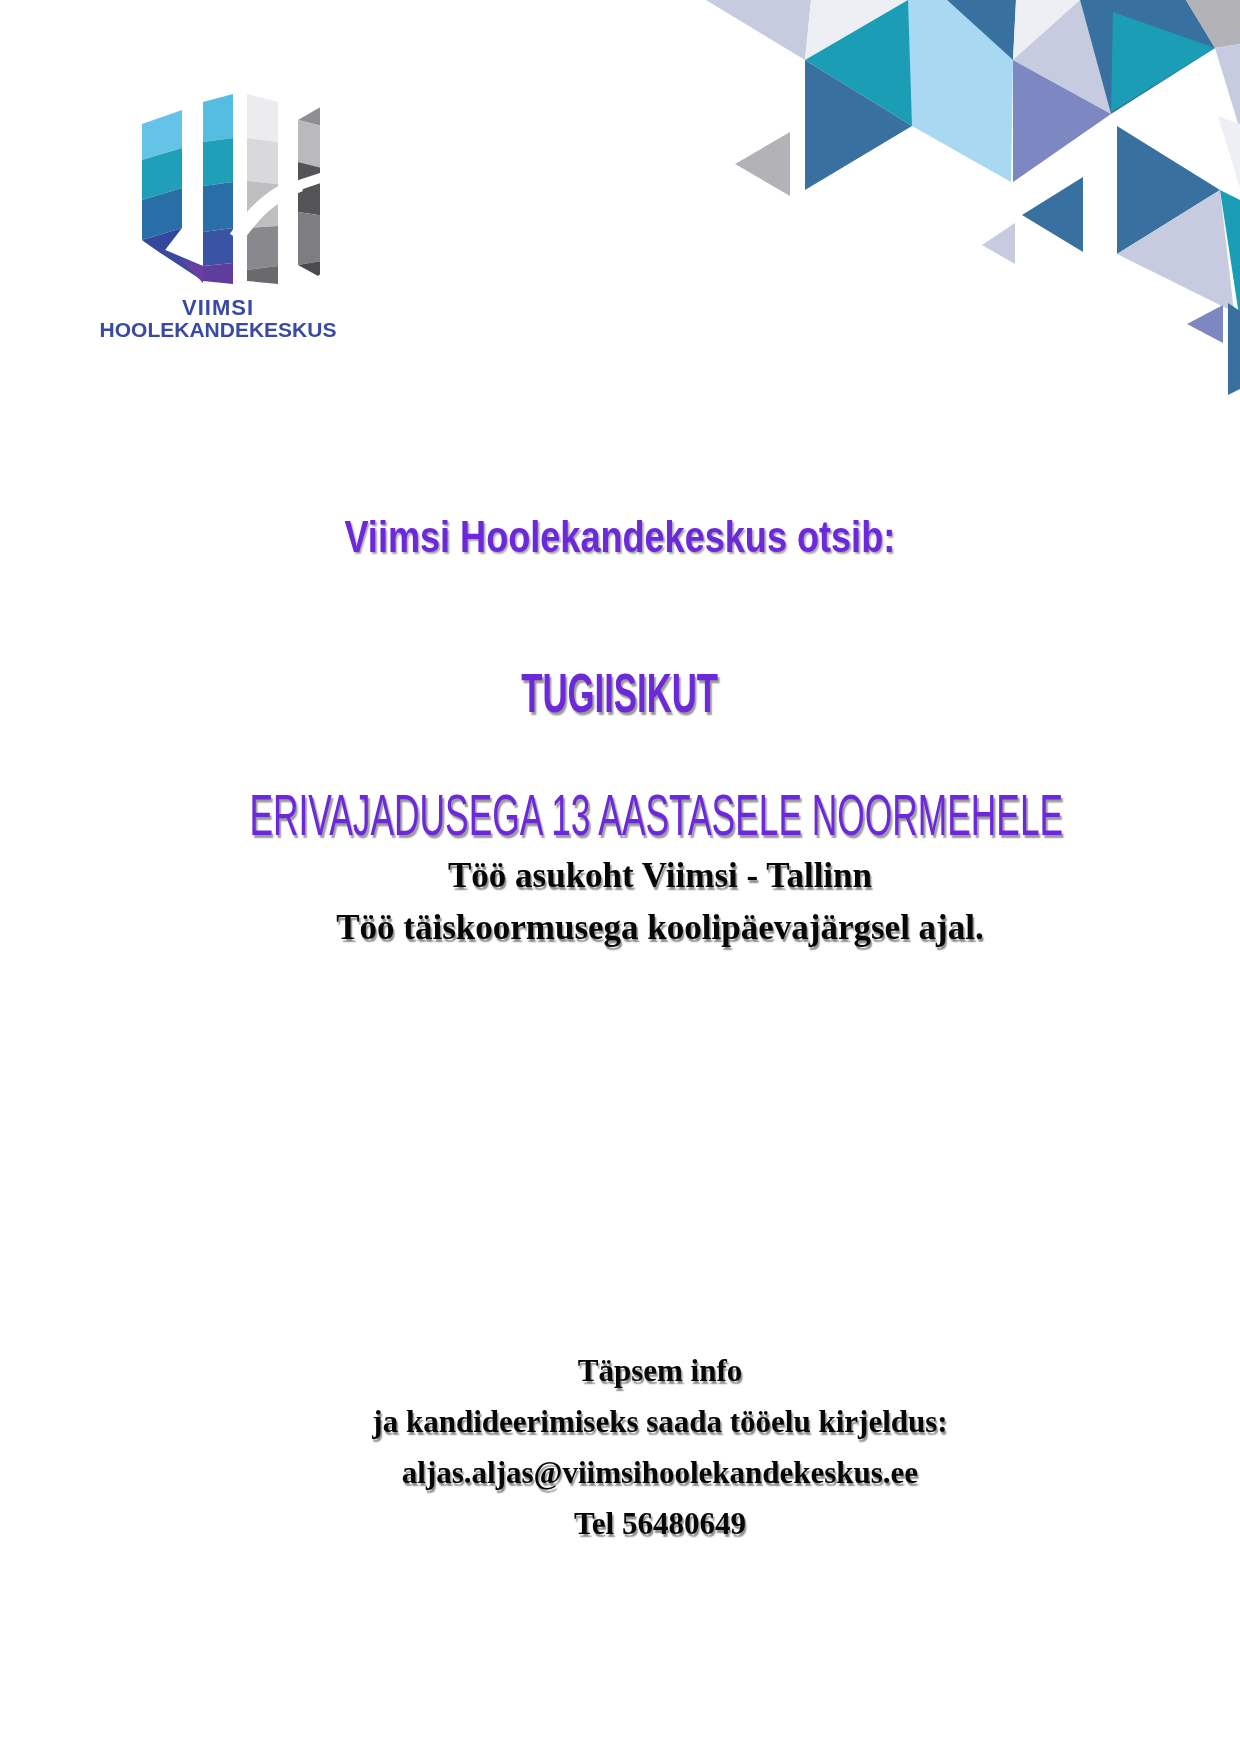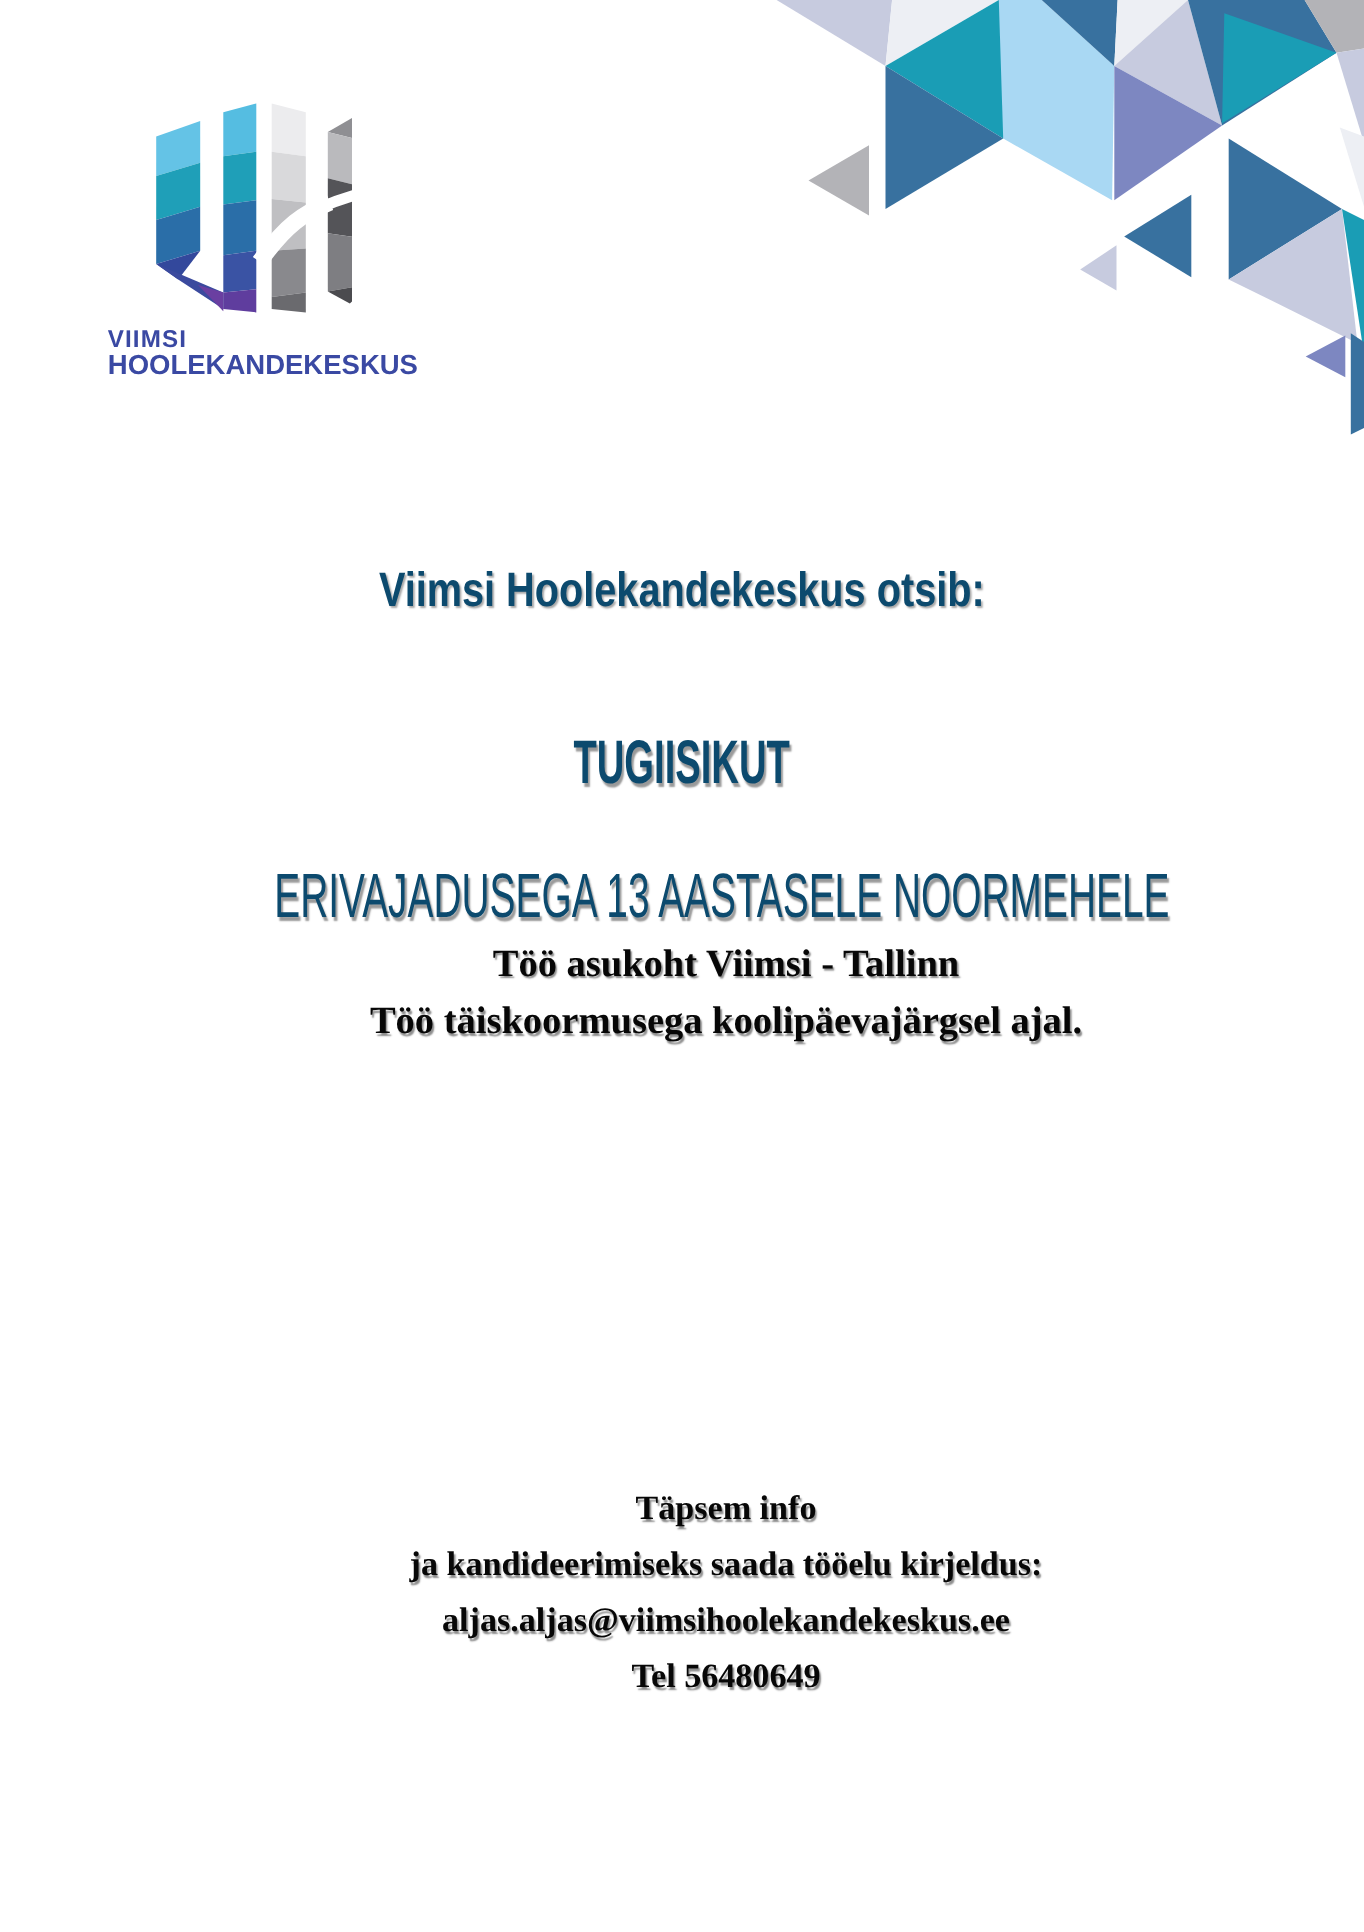--- a/index.html
+++ b/index.html
@@ -9,25 +9,25 @@
     margin:0 auto;
     background:#ffffff;
     overflow:hidden;
     font-family:"Liberation Sans", sans-serif;
   }
   .deco{position:absolute;top:0;right:0;width:600px;height:420px;}
   .logo{position:absolute;left:120px;top:88px;width:240px;}
   .logo svg{display:block;width:200px;height:205px;}
   .logo-text{
     position:absolute;left:-22px;top:208px;width:240px;
-    text-align:left;color:#3a49a3;font-weight:bold;line-height:1.05;
+    text-align:center;color:#3a49a3;font-weight:bold;line-height:1.05;
   }
   .logo-text .l1{font-size:22px;letter-spacing:1px;}
-  .logo-text .l2{font-size:25px;letter-spacing:0px;}
-  .txt{position:absolute;left:0;width:100%;text-align:center;color:#0c4a6e;white-space:nowrap;}
+  .logo-text .l2{font-size:21px;letter-spacing:0px;}
+  .txt{position:absolute;left:0;width:100%;text-align:center;color:#6d28d9;white-space:nowrap;}
   .squeeze{display:inline-block;transform-origin:50% 50%;}
   .intro{top:512px;font-weight:bold;font-size:44px;
          text-shadow:2px 2px 2px rgba(0,0,0,0.35);}
   .intro .squeeze{transform:scaleX(0.82);}
   .title{top:660px;font-weight:bold;font-size:56px;
          text-shadow:3px 3px 2px rgba(0,0,0,0.4);}
   .title .squeeze{transform:scaleX(0.62);}
   .subtitle{top:782px;font-weight:normal;font-size:57px;
             text-shadow:3px 3px 2px rgba(0,0,0,0.4);}
   .subtitle .squeeze{transform:scaleX(0.62);}

